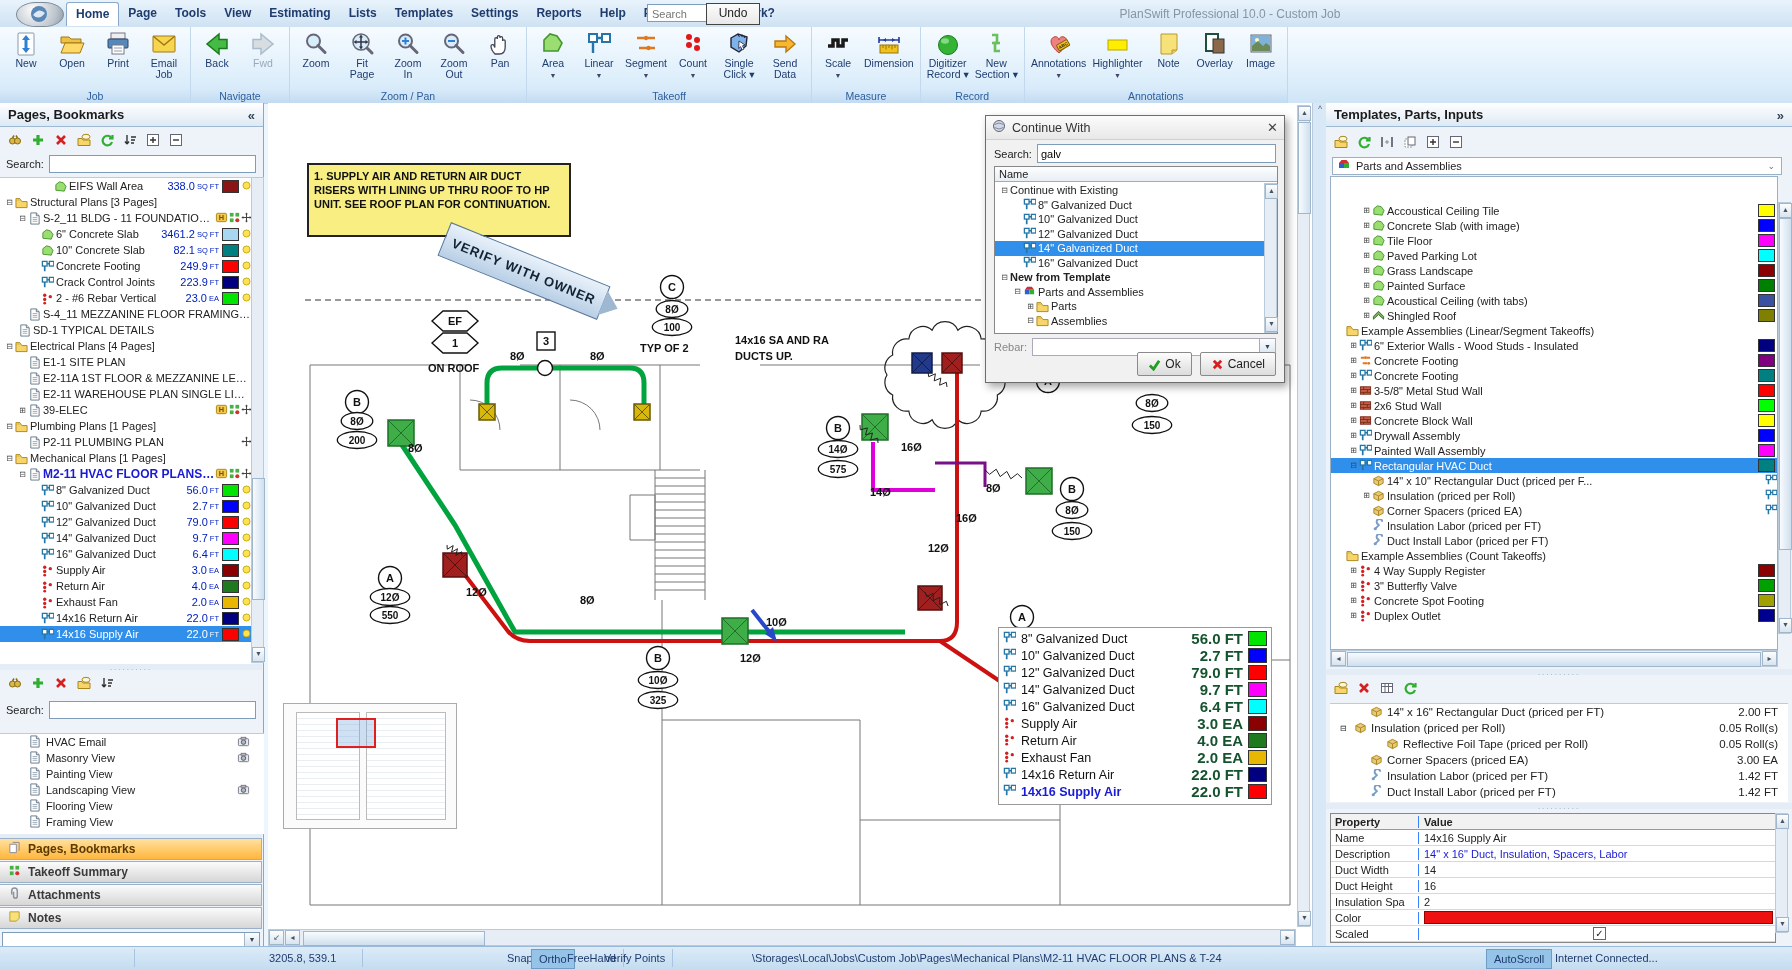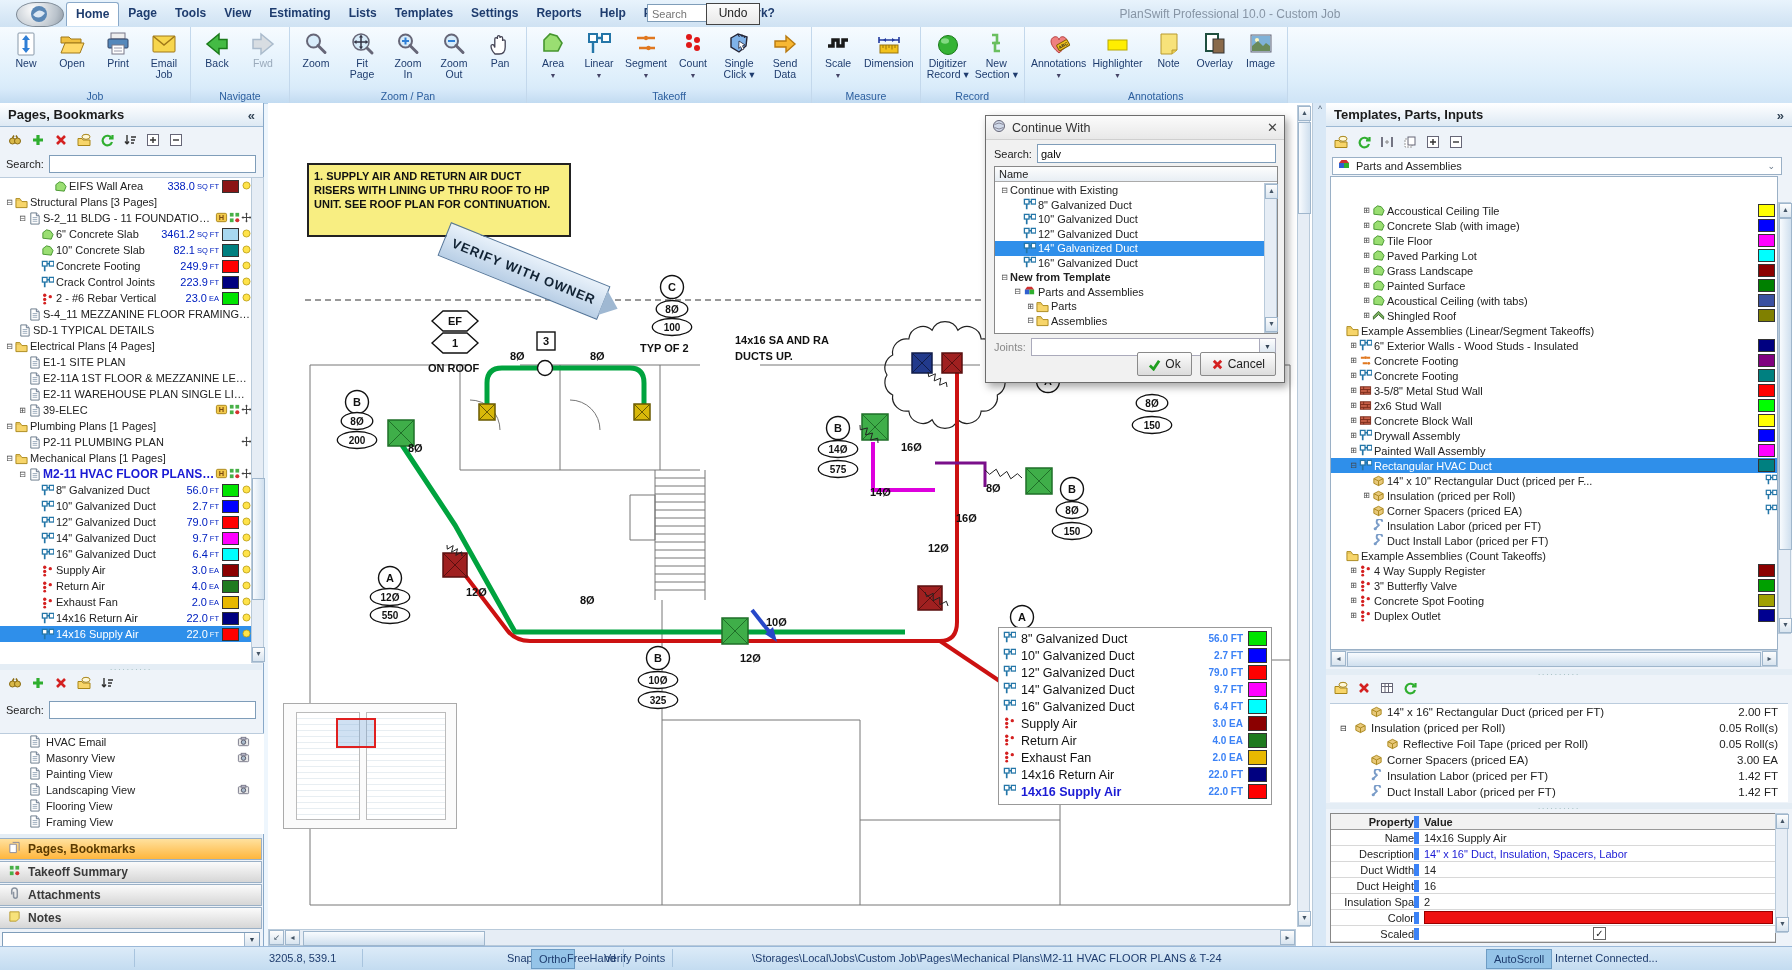--- a/index.html
+++ b/index.html
@@ -56,21 +56,21 @@
   .lcombo{position:absolute;left:2px;top:829px;width:256px;height:14px;background:#fff;border:1px solid #7f9db9;}
   .lcombo .dd{position:absolute;right:0;top:0;width:14px;height:13px;background:linear-gradient(#fdfdfd,#d8e4ef);border-left:1px solid #9fb6cc;font-size:7px;text-align:center;line-height:13px;color:#345;}
   
   .canvas{position:absolute;left:268px;top:103px;width:1044px;height:843px;background:#fff;overflow:hidden;}
   .note{position:absolute;left:39px;top:60px;width:250px;height:62px;background:#f8ee82;border:2px solid #222;padding:4px 5px;font-size:11px;font-weight:bold;color:#111;line-height:14px;}
   .banner{position:absolute;left:170px;top:150px;width:170px;height:34px;transform:rotate(22deg);background:linear-gradient(#e8f1fa,#b9cfe6);border:1px solid #56789c;display:flex;align-items:center;justify-content:center;font-weight:bold;font-size:13px;color:#123;letter-spacing:1px;}
   .banner:after{content:"";position:absolute;right:-16px;top:4px;border-left:16px solid #9fb8d2;border-top:13px solid transparent;border-bottom:13px solid transparent;}
   .legend{position:absolute;left:730px;top:524px;width:274px;height:178px;background:#fff;border:1px solid #999;padding:2px 4px;box-sizing:border-box;}
   .lgrow{display:flex;align-items:center;height:17px;gap:5px;}
   .lgrow .lbl{font-size:12.5px;color:#111;flex:1;white-space:nowrap;}
-  .lgrow .val{font-size:10px;font-weight:bold;color:#3b82f6;}
+  .lgrow .val{font-size:15px;font-weight:bold;color:#14532d;}
   .lgrow .sw{width:17px;height:13px;border:1px solid #333;}
   .lgrow.sel .lbl{color:#1a1ad4;font-weight:bold;}
   .thumbnail{position:absolute;left:15px;top:600px;width:172px;height:124px;background:#fbfbfb;border:1px solid #aaa;}
   .tpage{position:absolute;top:8px;background:#fff;border:1px solid #bbb;background-image:repeating-linear-gradient(#fff 0 5px,#e8eef2 5px 6px);}
   .tsel{position:absolute;border:2px solid #e02020;background:rgba(120,170,220,.35);}
   .hscroll{position:absolute;left:0;bottom:17px;height:17px;background:#e6edf5;border:1px solid #b9cada;box-sizing:border-box;}
   .hscroll .sb{position:absolute;top:0;width:15px;height:15px;background:linear-gradient(#fdfdfd,#d8e4ef);border:1px solid #9fb6cc;text-align:center;font-size:8px;line-height:14px;color:#456;box-sizing:border-box;}
   .hscroll .thumb{position:absolute;top:1px;height:13px;background:linear-gradient(#f8fbfe,#cfdfee);border:1px solid #9fb6cc;}
   
   .dialog{position:absolute;left:717px;top:12px;width:298px;height:266px;background:#f1f1f1;border:1px solid #6d6d6d;box-shadow:3px 4px 8px rgba(0,0,0,.35);}
@@ -93,21 +93,21 @@
   .rcombo{position:absolute;left:6px;top:54px;width:450px;height:18px;background:#fff;border:1px solid #9ab0c6;display:flex;align-items:center;gap:5px;padding-left:4px;box-sizing:border-box;}
   .rcombo .dd{margin-left:auto;margin-right:6px;color:#678;font-size:9px;}
   .rtree{position:absolute;left:4px;top:73px;width:448px;height:474px;background:#fff;border:1px solid #9ab0c6;overflow:hidden;padding-top:26px;box-sizing:border-box;}
   .rtree .trow{height:15px;}
   .parts{position:absolute;left:4px;top:600px;width:458px;height:98px;background:#fff;border-top:1px solid #bcd;}
   .prow{display:flex;align-items:center;height:16px;gap:4px;white-space:nowrap;}
   .prow .lbl{font-size:11.5px;}
   .prow .val{margin-left:auto;padding-right:10px;font-size:11.5px;}
   .grid{position:absolute;left:4px;top:710px;width:444px;background:#fff;border:1px solid #888;border-collapse:collapse;}
   .grow{display:flex;height:15px;border-bottom:1px solid #d8d8d8;align-items:center;}
-  .grow .c1{width:88px;padding-left:4px;border-right:5px solid #3b82f6;overflow:hidden;white-space:nowrap;box-sizing: border-box;flex:none;text-align:right;}
+  .grow .c1{width:88px;padding-left:4px;border-right:1px solid #3b82f6;overflow:hidden;white-space:nowrap;box-sizing: border-box;flex:none;}
   .grow .c2{flex:1;padding-left:5px;overflow:hidden;white-space:nowrap;}
   .grow.hdr{background:#f2f2f2;font-weight:bold;border-bottom:1px solid #999;}
   .gswatch{width:99%;height:11px;background:#ee1111;border:1px solid #900;}
   
   .statusbar{position:absolute;left:0;top:946px;width:1792px;height:24px;background:linear-gradient(#dcebf8,#c2dbf0);border-top:1px solid #9ab8d8;font-size:11px;color:#1e3c6e;}
   .scell{position:absolute;top:2px;height:18px;line-height:18px;padding:0 7px;border-right:1px solid #a8c4de;}
   .scell.active{background:#95c4e8;border:1px solid #6d9cc4;}
 </style>
 </head>
 <body>
@@ -1398,21 +1398,21 @@
               </span>
     <span class="lbl" style="">Assemblies</span>
             </div>
           </div>
         <div class="vscroll" style="right:0;top:16px;bottom:0;height:auto">
           <div class="sb" style="top:0">▲</div>
           <div class="sb" style="bottom:0">▼</div>
         </div>
       </div>
       <div class="dlg-folder">
-        <span>Joints:</span>
+        <span>Rebar:</span>
         <div class="dlg-combo">
             <div class="dd">▼</div>
           </div>
       </div>
       <div class="dlg-btns">
         <div class="dlg-btn">
             <svg width="13" height="13" viewBox="0 0 14 14">
               <path d="M2 8 l4 4 6 -9" stroke="#1f9f1f" stroke-width="3" fill="none"></path>
             </svg>
             <span>Ok</span>

